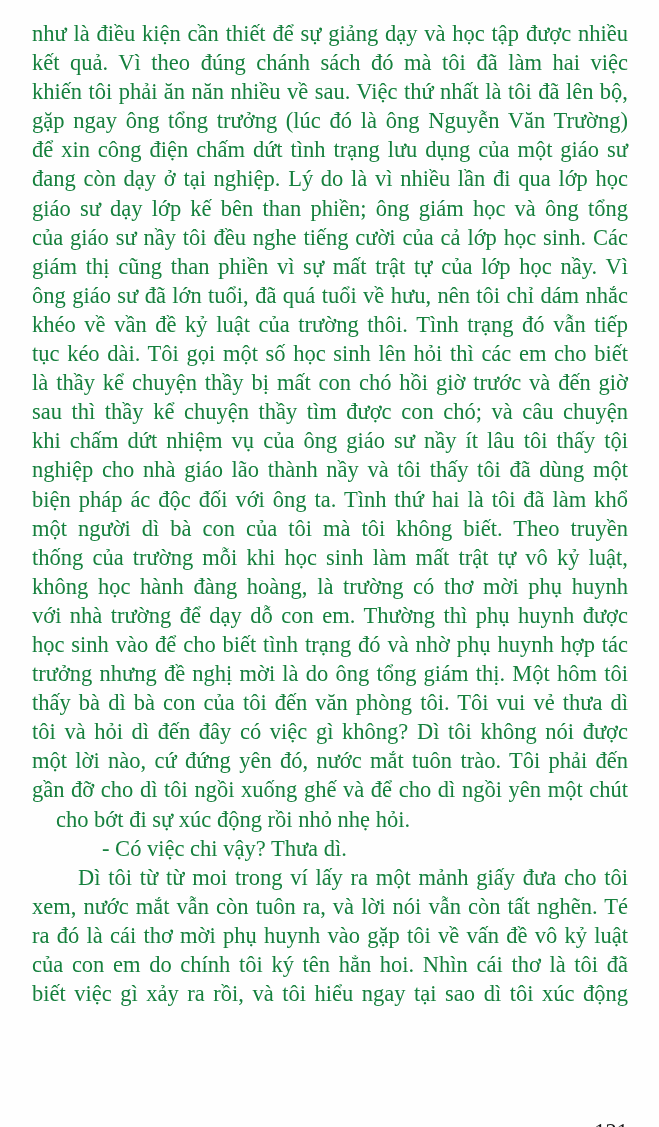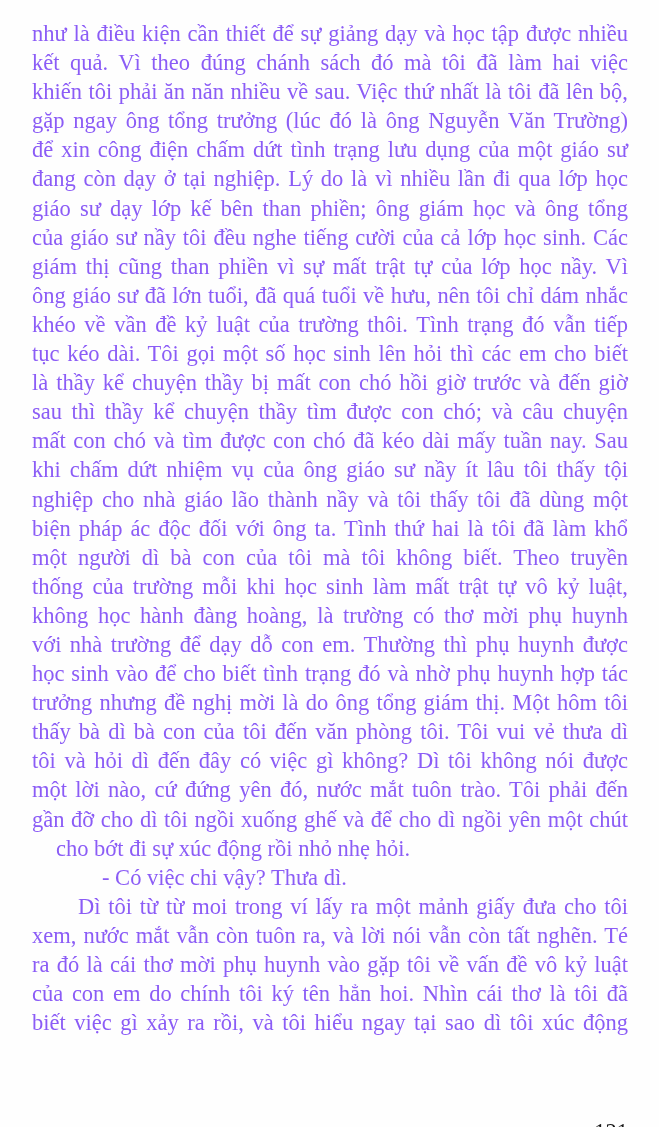--- a/index.html
+++ b/index.html
@@ -6,21 +6,21 @@
   body { width: 659px; height: 1127px; position: relative; overflow: hidden; }
   .page {
     position: absolute; left: 0; top: 0; width: 659px; height: 1127px;
     background: #fefefe;
   }
   .text-block {
     position: absolute; left: 32px; top: 19px; width: 596px;
     font-family: "Liberation Serif", serif;
     font-size: 22.5px;
     line-height: 29.1px;
-    color: #8b5cf6;
+    color: #15803d;
   }
   .line {
     display: block; height: 29.1px; white-space: nowrap;
     text-align: justify; text-align-last: justify;
   }
   .line.last { text-align-last: left; margin-left: 24px; }
   .line.indent { padding-left: 46px; }
   .page-number {
     position: absolute; right: 31px; top: 1079px;
     font-family: "Liberation Serif", serif;
@@ -39,21 +39,20 @@
     <span class="line">để xin công điện chấm dứt tình trạng lưu dụng của một giáo sư</span>
     <span class="line">đang còn dạy ở tại nghiệp. Lý do là vì nhiều lần đi qua lớp học</span>
     <span class="line">giáo sư dạy lớp kế bên than phiền; ông giám học và ông tổng</span>
     <span class="line">của giáo sư nầy tôi đều nghe tiếng cười của cả lớp học sinh. Các</span>
     <span class="line">giám thị cũng than phiền vì sự mất trật tự của lớp học nầy. Vì</span>
     <span class="line">ông giáo sư đã lớn tuổi, đã quá tuổi về hưu, nên tôi chỉ dám nhắc</span>
     <span class="line">khéo về vần đề kỷ luật của trường thôi. Tình trạng đó vẫn tiếp</span>
     <span class="line">tục kéo dài. Tôi gọi một số học sinh lên hỏi thì các em cho biết</span>
     <span class="line">là thầy kể chuyện thầy bị mất con chó hồi giờ trước và đến giờ</span>
     <span class="line">sau thì thầy kể chuyện thầy tìm được con chó; và câu chuyện</span>
-    <span class="line">mất con chó và tìm được con chó đã kéo dài mấy tuần nay. Sau</span>
     <span class="line">khi chấm dứt nhiệm vụ của ông giáo sư nầy ít lâu tôi thấy tội</span>
     <span class="line">nghiệp cho nhà giáo lão thành nầy và tôi thấy tôi đã dùng một</span>
     <span class="line">biện pháp ác độc đối với ông ta. Tình thứ hai là tôi đã làm khổ</span>
     <span class="line">một người dì bà con của tôi mà tôi không biết. Theo truyền</span>
     <span class="line">thống của trường mỗi khi học sinh làm mất trật tự vô kỷ luật,</span>
     <span class="line">không học hành đàng hoàng, là trường có thơ mời phụ huynh</span>
     <span class="line">với nhà trường để dạy dỗ con em. Thường thì phụ huynh được</span>
     <span class="line">học sinh vào để cho biết tình trạng đó và nhờ phụ huynh hợp tác</span>
     <span class="line">trưởng nhưng đề nghị mời là do ông tổng giám thị. Một hôm tôi</span>
     <span class="line">thấy bà dì bà con của tôi đến văn phòng tôi. Tôi vui vẻ thưa dì</span>

